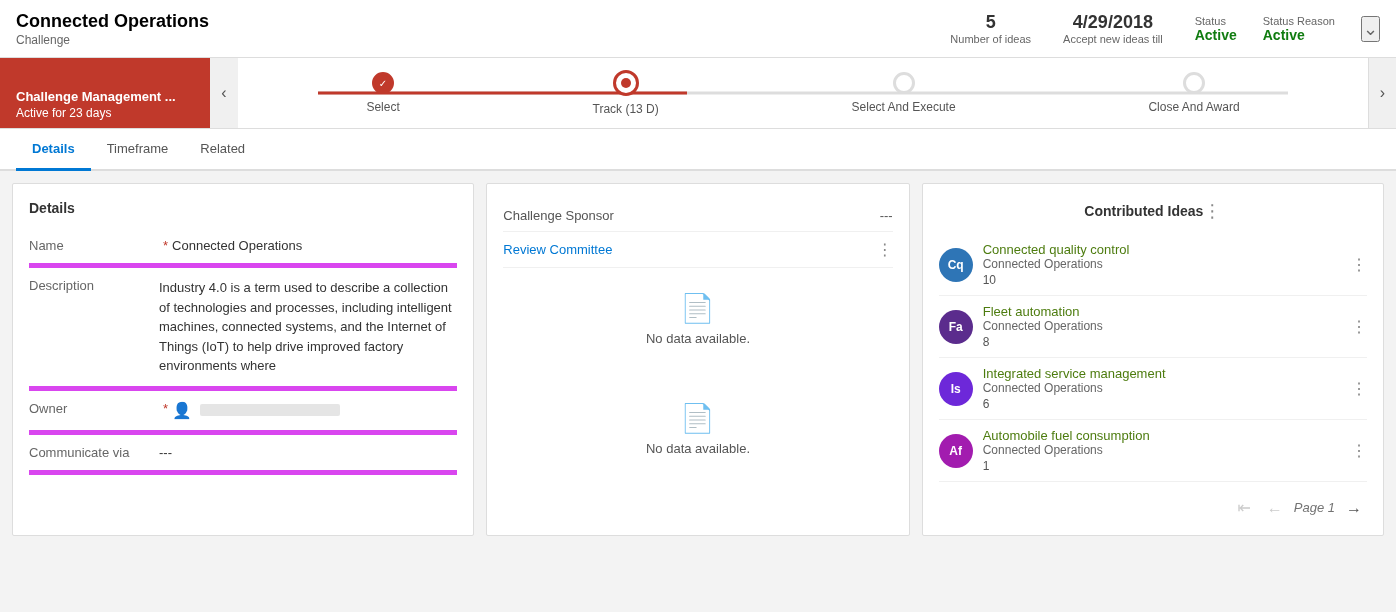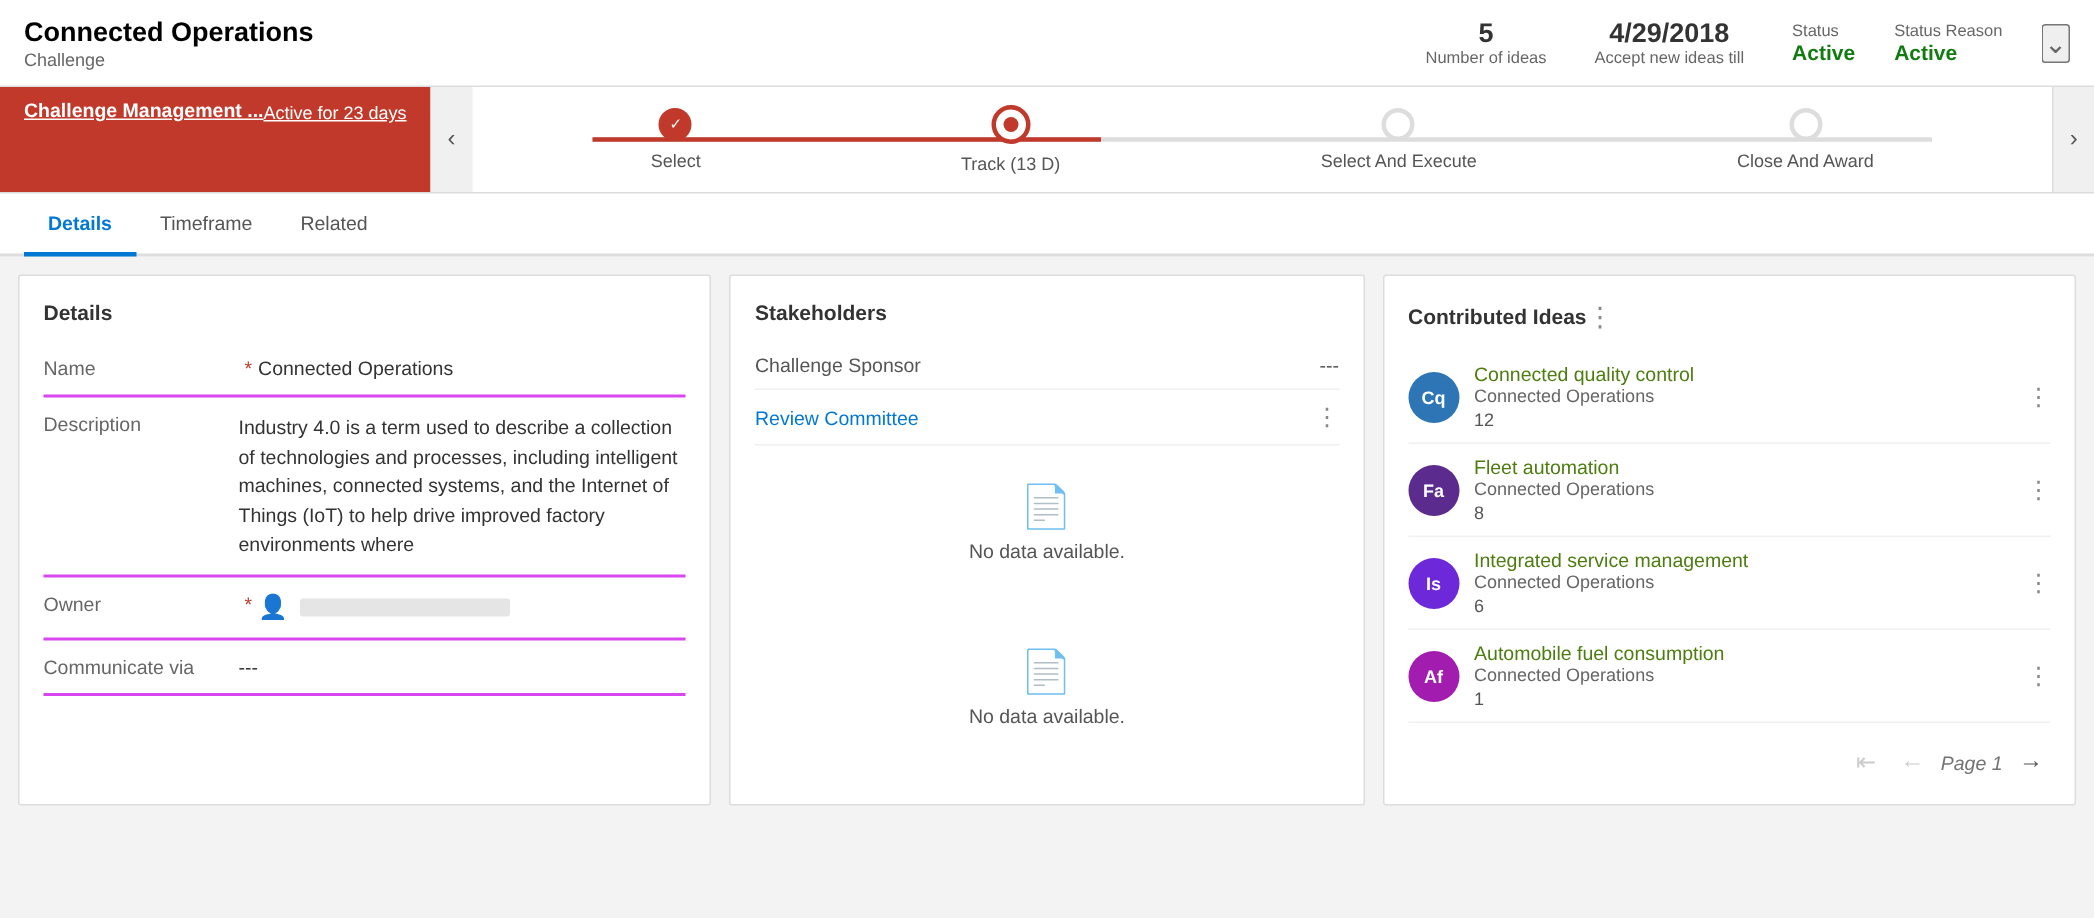--- a/index.html
+++ b/index.html
@@ -34,24 +34,23 @@
       display: flex;
       align-items: stretch;
       position: relative;
     }
     .challenge-badge {
       background: #c0392b;
       color: #fff;
       padding: 8px 16px;
       min-width: 210px;
       display: flex;
-      flex-direction: row;
+      flex-direction: column;
       justify-content: flex-end;
       cursor: pointer;
-      text-decoration: underline;
     }
     .challenge-badge .badge-title { font-size: 13px; font-weight: 600; }
     .challenge-badge .badge-days { font-size: 12px; margin-top: 2px; }
     .nav-arrow {
       display: flex; align-items: center; justify-content: center;
       width: 28px; background: #f0f0f0; border: none; cursor: pointer;
       font-size: 16px; color: #555;
     }
     .progress-track {
       flex: 1;
@@ -140,21 +139,21 @@
       border-radius: 2px;
       padding: 16px;
     }
     .card-title { font-size: 14px; font-weight: 600; margin-bottom: 12px; color: #333; }
 
     
     .details-card { flex: 1.1; min-width: 0; }
     .field-row {
       display: flex;
       padding: 10px 0;
-      border-bottom: 2px solid #d946ef;
+      border-bottom: 5px solid #d946ef;
       align-items: flex-start;
     }
     .field-label { width: 130px; color: #666; font-size: 13px; flex-shrink: 0; }
     .field-required { color: #c0392b; margin: 0 4px; }
     .field-value { flex: 1; font-size: 13px; color: #333; }
     .field-value.description { font-size: 13px; line-height: 1.5; }
     .owner-row { display: flex; align-items: center; gap: 8px; }
     .owner-blur {
       height: 12px; width: 140px; background: #ccc;
       border-radius: 2px; opacity: 0.5;
@@ -203,21 +202,21 @@
       display: flex; align-items: center; justify-content: flex-end;
       gap: 6px; padding-top: 10px; margin-top: 4px;
     }
     .page-btn {
       border: none; background: none; cursor: pointer;
       font-size: 16px; color: #555; padding: 2px 5px;
     }
     .page-btn:disabled { color: #ccc; cursor: default; }
     .page-label { font-size: 13px; color: #737373; font-style: italic; }
 
-    .ideas-header { display: flex; justify-content: flex-start; align-items: center; margin-bottom: 12px; }
+    .ideas-header { display: flex; justify-content: center; align-items: center; margin-bottom: 12px; }
     .ideas-more { color: #888; font-size: 18px; cursor: pointer; }
   </style>
 </head>
 <body>
 
 <div class="header">
   <div class="header-left">
     <h1>Connected Operations</h1>
     <span>Challenge</span>
   </div>
@@ -313,21 +312,20 @@
       </div>
     </div>
 
     <div class="field-row">
       <div class="field-label">Communicate via</div>
       <div class="field-value">---</div>
     </div>
   </div>
 
   <div class="card stakeholders-card">
-    <div class="card-title">Stakeholders</div>
 
     <div class="stakeholder-row">
       <span class="stakeholder-label">Challenge Sponsor</span>
       <span class="stakeholder-value">---</span>
     </div>
 
     <div class="review-committee-row">
       <span class="review-link">Review Committee</span>
       <span class="more-icon">⋮</span>
     </div>
@@ -348,21 +346,21 @@
       <div class="card-title" style="margin-bottom:0;">Contributed Ideas</div>
       <span class="ideas-more">⋮</span>
     </div>
 
     <div id="ideas-list">
         <div class="idea-row">
       <div class="idea-avatar" style="background:#2e75b6">Cq</div>
       <div class="idea-info">
         <div class="idea-title">Connected quality control</div>
         <div class="idea-subtitle">Connected Operations</div>
-        <div class="idea-count">12</div>
+        <div class="idea-count">10</div>
       </div>
       <span class="idea-more">⋮</span>
     </div>
         <div class="idea-row">
       <div class="idea-avatar" style="background:#5b2c8d">Fa</div>
       <div class="idea-info">
         <div class="idea-title">Fleet automation</div>
         <div class="idea-subtitle">Connected Operations</div>
         <div class="idea-count">8</div>
       </div>

